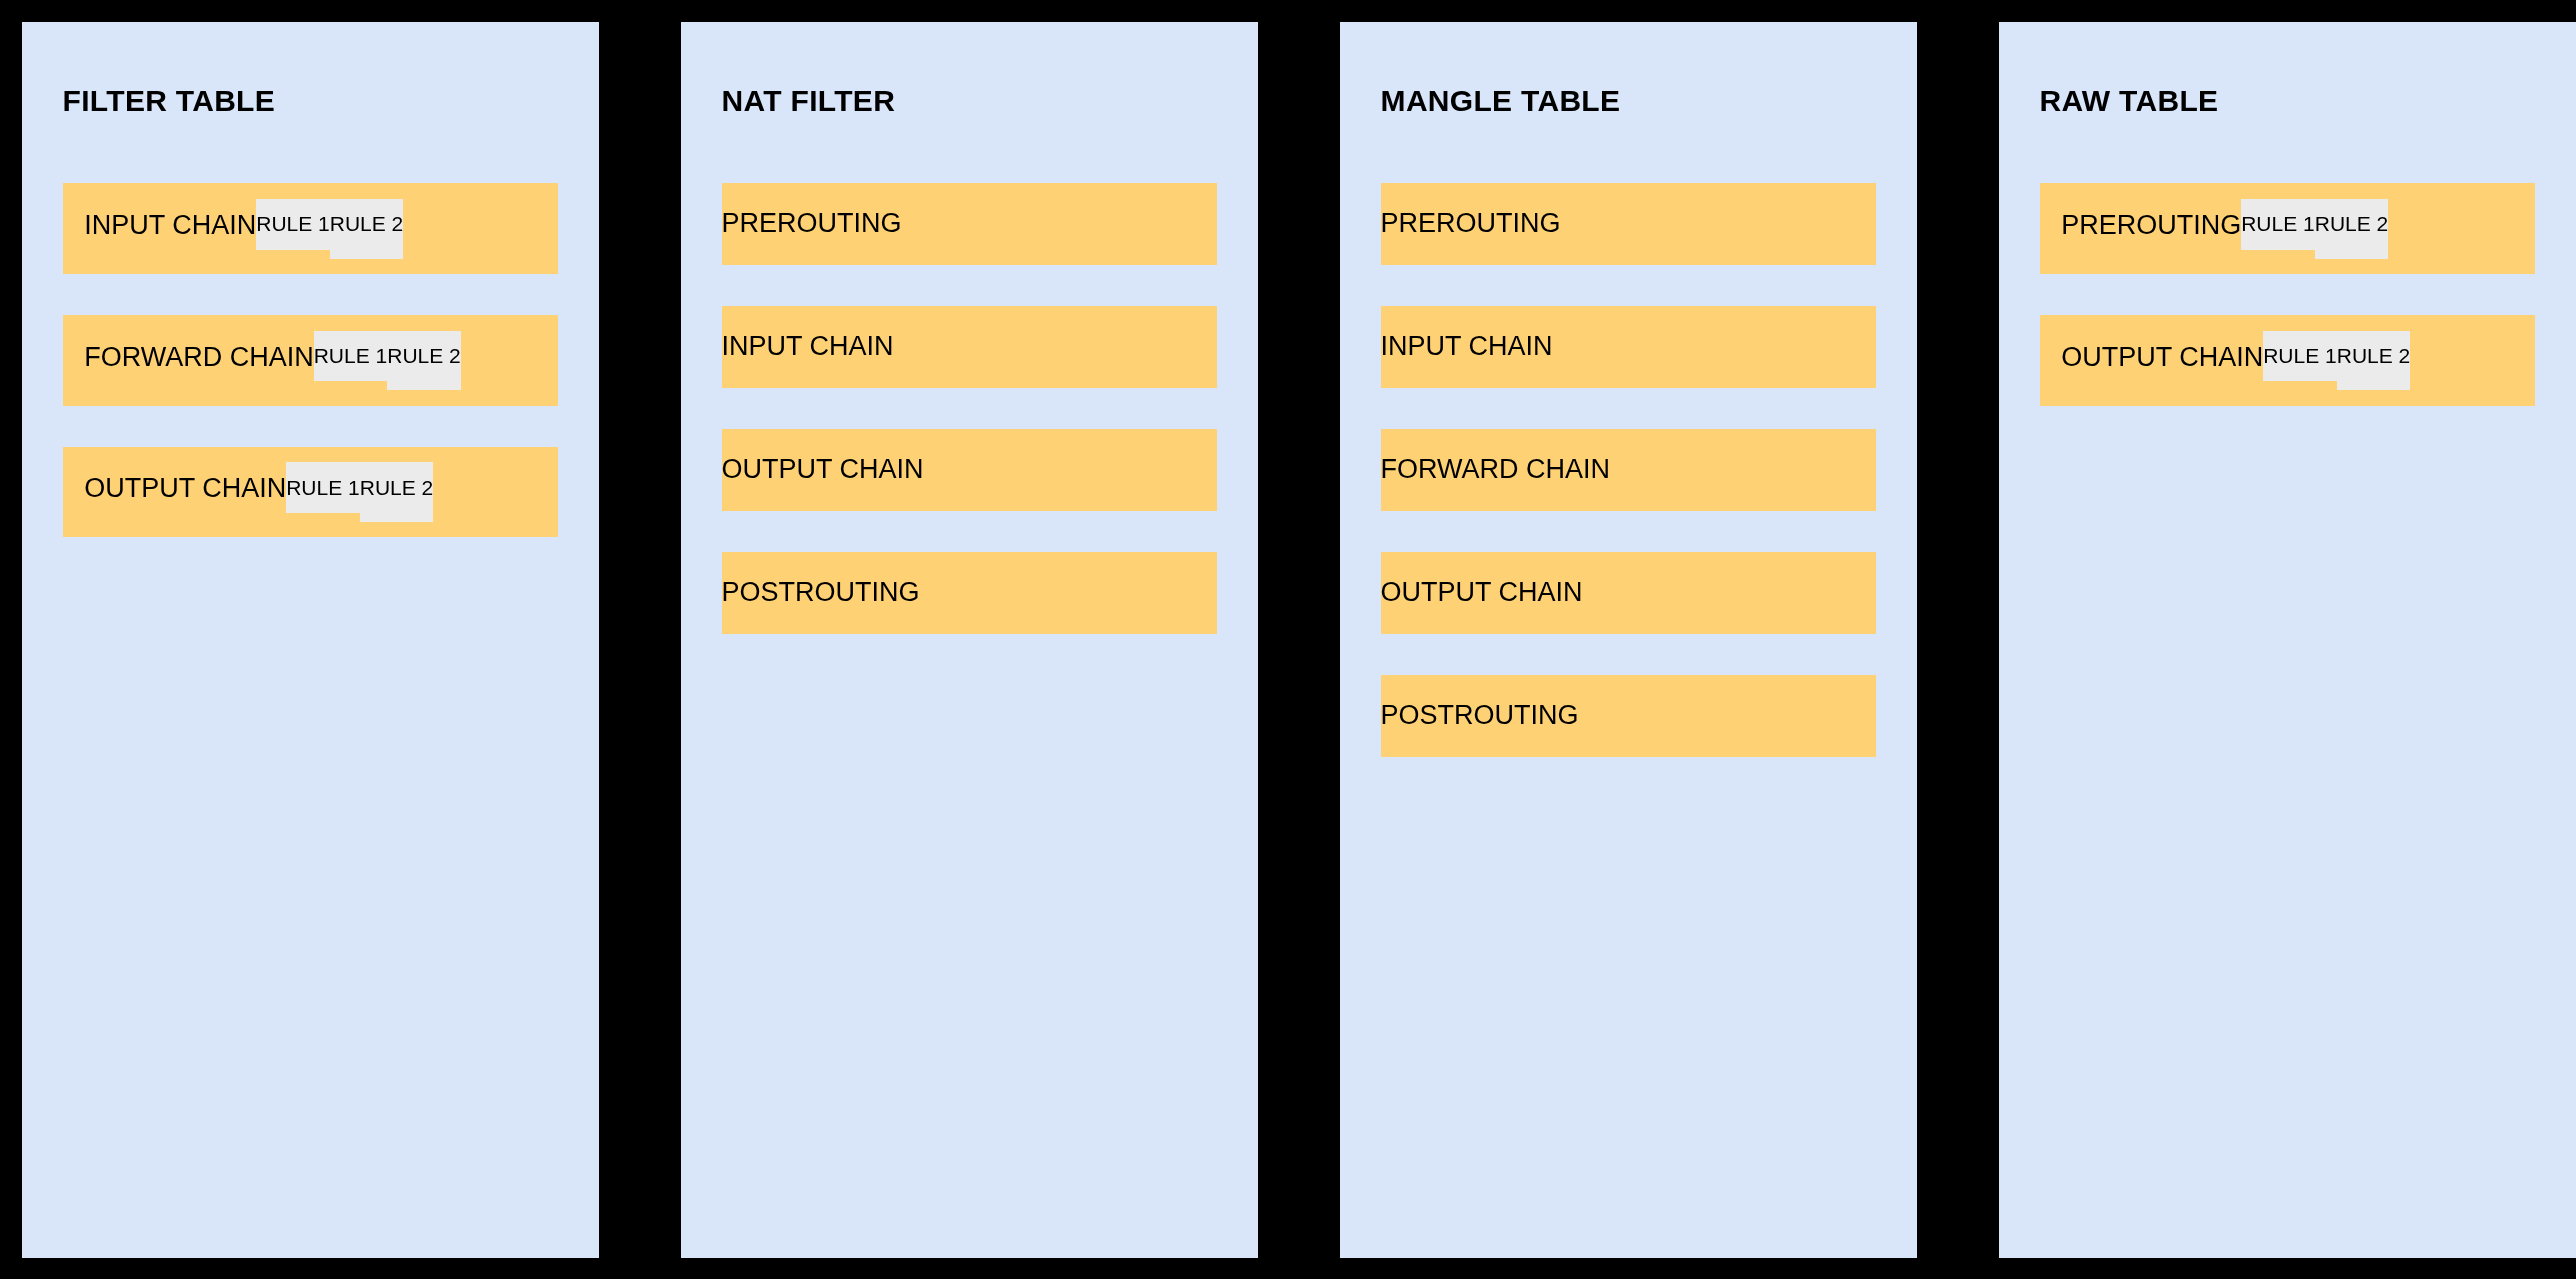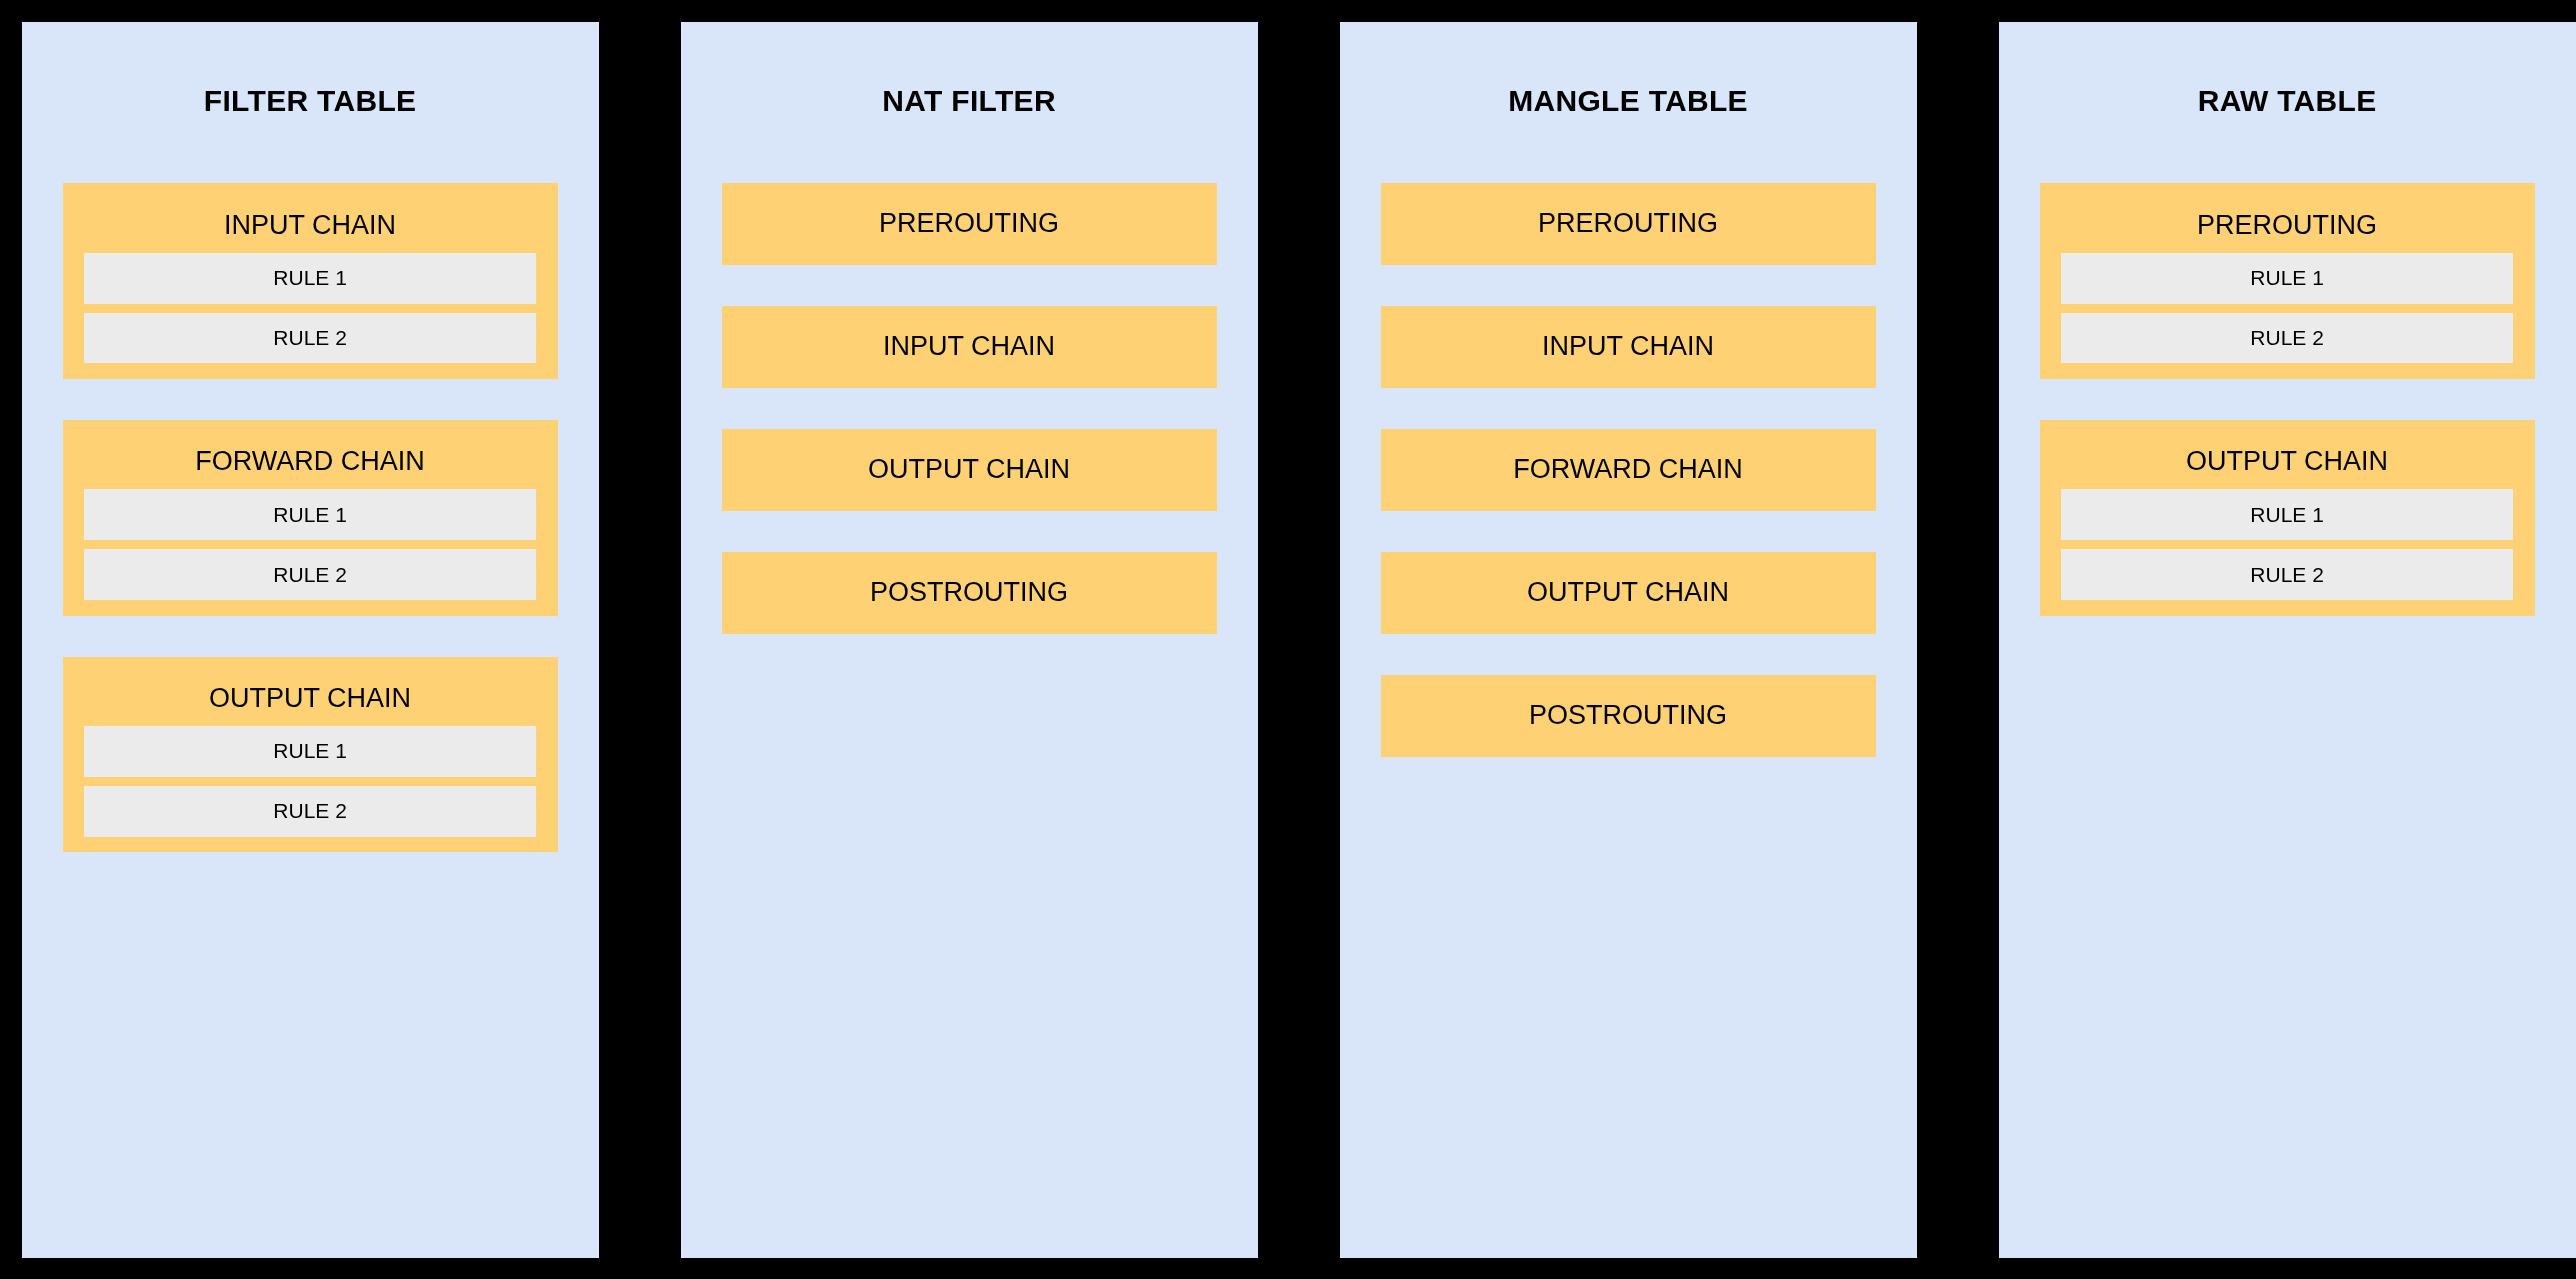--- a/index.html
+++ b/index.html
@@ -39,39 +39,39 @@
   
   .panel-filter   { flex: 0 0 577px; }
   .panel-nat      { flex: 0 0 577px; }
   .panel-mangle   { flex: 0 0 577px; }
   .panel-raw      { flex: 0 0 577px; }
 
   .panel-title {
     font-size: 30px;
     font-weight: bold;
     color: #000000;
-    text-align: center;
+    text-align: left;
     letter-spacing: 0.3px;
     line-height: 1;
     padding-top: 40px;
     padding-bottom: 42px;
     white-space: nowrap;
   }
 
   .chain-list {
     display: flex;
     flex-direction: column;
     align-items: stretch;
   }
 
   .chain-box {
     background: #FFD175;
     box-sizing: border-box;
     display: flex;
-    flex-direction: column;
+    flex-direction: row;
     align-items: stretch;
     padding: 15.5px 21.6px 15.5px 21.6px;
     margin-bottom: 41px;
   }
 
   .chain-label {
     font-size: 27px;
     color: #000000;
     text-align: center;
     line-height: 1;

